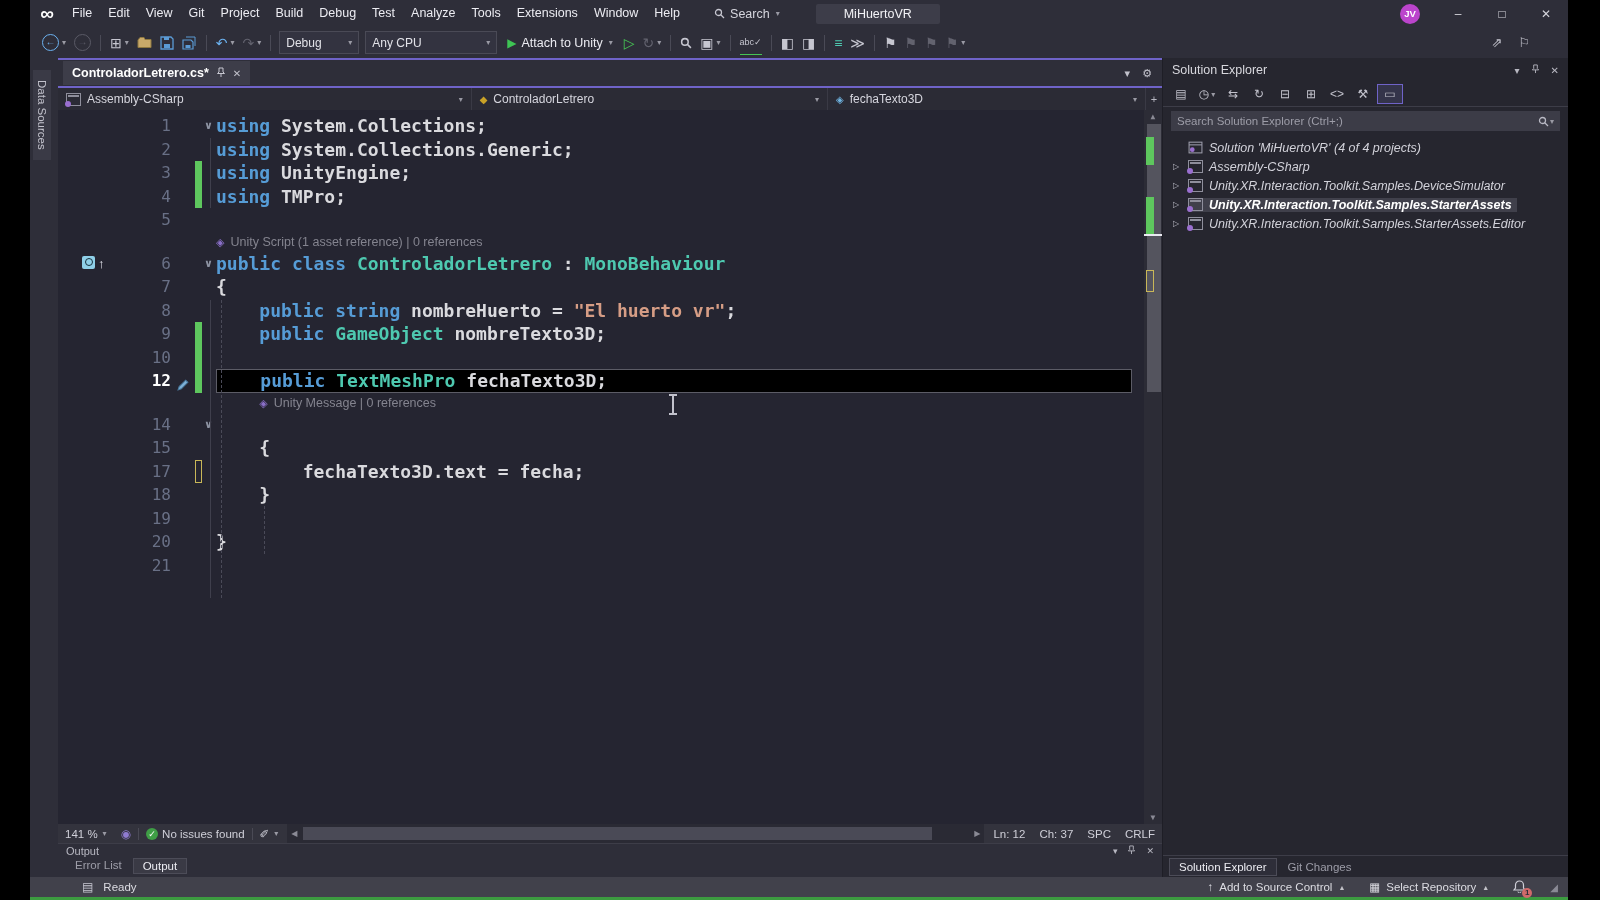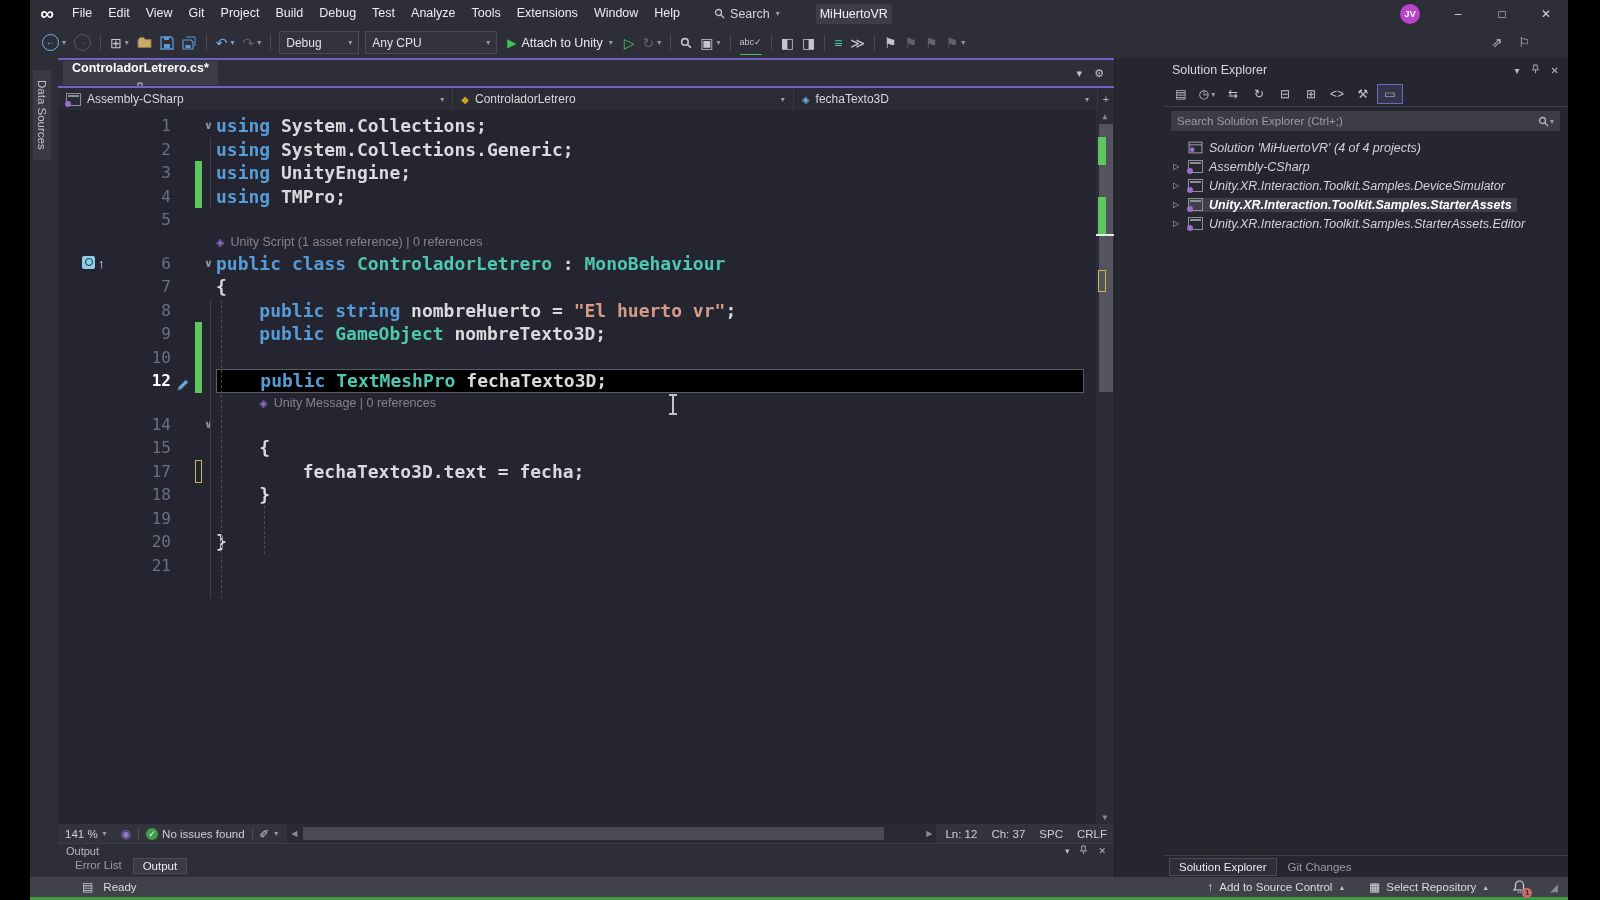--- a/index.html
+++ b/index.html
@@ -4,21 +4,21 @@
 <style>
   html,body{margin:0;padding:0;width:1600px;height:900px;background:#000;overflow:hidden;
     font-family:"Liberation Sans",sans-serif;-webkit-font-smoothing:antialiased;}
   .window{position:absolute;left:30px;top:0;width:1538px;height:900px;background:#2e2e39;
     display:flex;flex-direction:column;color:#e8e8ee;}
   
   .titlebar{height:27px;display:flex;align-items:center;background:#2e2e39;flex:0 0 auto;}
   .vslogo{width:34px;text-align:center;font-size:19px;font-weight:bold;color:#fff;line-height:27px;}
   .menu-item{padding:0 8px;font-size:12.5px;color:#ececf2;line-height:27px;cursor:default;}
   .tb-search{margin-left:16px;display:flex;align-items:center;gap:5px;font-size:12.5px;color:#d6d6de;padding:2px 10px;}
-  .sol-chip{margin-left:26px;background:#3d3d49;padding:3px 4px;font-size:12.5px;color:#f2f2f6;border-radius:2px;}
+  .sol-chip{margin-left:26px;background:#3d3d49;padding:3px 28px;font-size:12.5px;color:#f2f2f6;border-radius:2px;}
   .tb-right{margin-left:auto;display:flex;align-items:center;}
   .avatar{width:20px;height:20px;border-radius:50%;background:#bb44cc;color:#fff;font-size:9.5px;font-weight:bold;
     display:flex;align-items:center;justify-content:center;margin-right:16px;}
   .winbtn{width:44px;height:27px;display:flex;align-items:center;justify-content:center;font-size:12px;color:#d5d5dc;}
   
   .toolbar{height:31px;display:flex;align-items:center;background:#2e2e39;padding-left:8px;flex:0 0 auto;}
   .tb-sep{width:1px;height:16px;background:#4a4a56;margin:0 5px;display:inline-block;}
   .tb-ico{display:inline-flex;align-items:center;gap:2px;padding:0 4px;height:24px;color:#c6c6d0;font-size:14px;}
   .tb-ico .g{line-height:24px;}
   .tb-ico.blue .g{color:#6cb2f0;} .tb-ico.dim .g{color:#62626e;} .tb-ico.green .g{color:#46c454;}
@@ -35,21 +35,21 @@
   .tb-far{margin-left:auto;margin-right:38px;display:flex;gap:16px;color:#c6c6d0;font-size:13px;}
   
   .main{flex:1;display:flex;background:#26262f;min-height:0;}
   .leftstrip{width:28px;background:#2e2e39;flex:0 0 auto;}
   .vtab{margin-top:12px;writing-mode:vertical-rl;background:#3a3a46;color:#c2c2cc;font-size:11.5px;
     padding:10px 3px;margin-left:3px;}
   .editorcol{flex:1;display:flex;flex-direction:column;min-width:0;}
   
   .tabbar{height:26px;border-top:2px solid #6f63c8;background:#2e2e39;display:flex;align-items:center;}
   .doc-tab{margin-left:5px;height:24px;display:flex;align-items:center;gap:7px;background:#3d3d49;
-    padding:0 9px;font-size:12.5px;font-weight:bold;color:#fff;flex-direction:column;}
+    padding:0 9px;font-size:12.5px;font-weight:bold;color:#fff;}
   .doc-tab .tclose,.doc-tab .tpin{font-weight:normal;color:#c2c2cc;font-size:10px;}
   .tabbar-right{margin-left:auto;margin-right:10px;display:flex;gap:12px;color:#c2c2cc;font-size:11px;}
   
   .navbar{height:22px;border-top:2px solid #6f63c8;background:#2b2b35;display:flex;font-size:12px;}
   .nav-seg{display:flex;align-items:center;gap:6px;padding:0 8px;border-right:1px solid #3a3a45;color:#d6d6de;}
   .nav-seg .dd{margin-left:auto;}
   .nav-split{width:16px;display:flex;align-items:center;justify-content:center;color:#b8b8c2;font-size:11px;}
   .nicon{font-size:10px;}
   
   .codearea{flex:1;position:relative;background:#252531;overflow:hidden;
@@ -97,21 +97,21 @@
   .hs-arrow{position:absolute;top:0;height:100%;display:flex;align-items:center;color:#8a8a95;font-size:8px;}
   
   .outpanel{height:33px;border-top:1px solid #3d3d48;background:#2e2e39;flex:0 0 auto;}
   .out-head{height:14px;display:flex;align-items:center;padding:0 8px;}
   .out-title{font-size:11px;color:#b8b8c2;}
   .out-icons{margin-left:auto;display:flex;gap:10px;align-items:center;color:#b8b8c2;font-size:9px;}
   .out-tabs{height:19px;display:flex;align-items:flex-start;padding-left:8px;gap:2px;}
   .out-tab{font-size:11.5px;padding:1px 9px;color:#9d9da8;}
   .out-tab.active{background:#3a3a45;border:1px solid #4c4c58;color:#ececf2;}
   
-  .secol{width:405px;flex:0 0 auto;display:flex;flex-direction:column;background:#26262f;border-left:1px solid #1e1e26;padding-left:48px;}
+  .secol{width:405px;flex:0 0 auto;display:flex;flex-direction:column;background:#26262f;border-left:1px solid #1e1e26;}
   .setitle{height:24px;display:flex;align-items:center;padding:0 9px;font-size:12.5px;color:#d8d8de;}
   .se-title-icons{margin-left:auto;display:flex;gap:11px;align-items:center;color:#b8b8c2;font-size:10px;}
   .setoolbar{height:24px;display:flex;align-items:center;gap:2px;padding:0 6px;border-bottom:1px solid #3d3d48;}
   .se-ico{min-width:20px;height:18px;display:inline-flex;align-items:center;justify-content:center;gap:1px;
     color:#c2c2cc;font-size:12px;padding:0 2px;}
   .se-ico.hl{border:1px solid #6f63c8;background:#34344a;}
   .sesearch{height:20px;margin:4px 8px 3px;background:#3c3c47;display:flex;align-items:center;padding:0 6px;}
   .sesearch .ph{font-size:11.5px;color:#9d9da8;flex:1;}
   .setree{flex:1;padding-top:4px;font-size:12.5px;color:#d2d2da;overflow:hidden;}
   .trow{height:19px;display:flex;align-items:center;padding-left:10px;}

